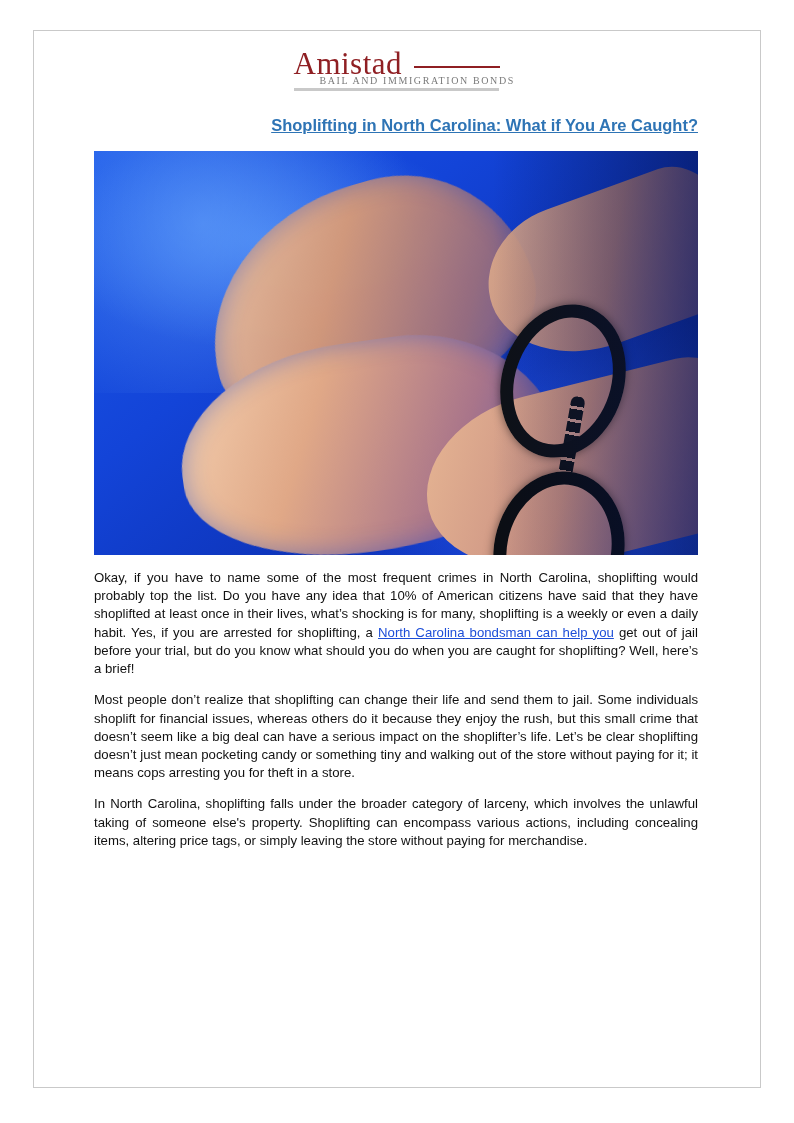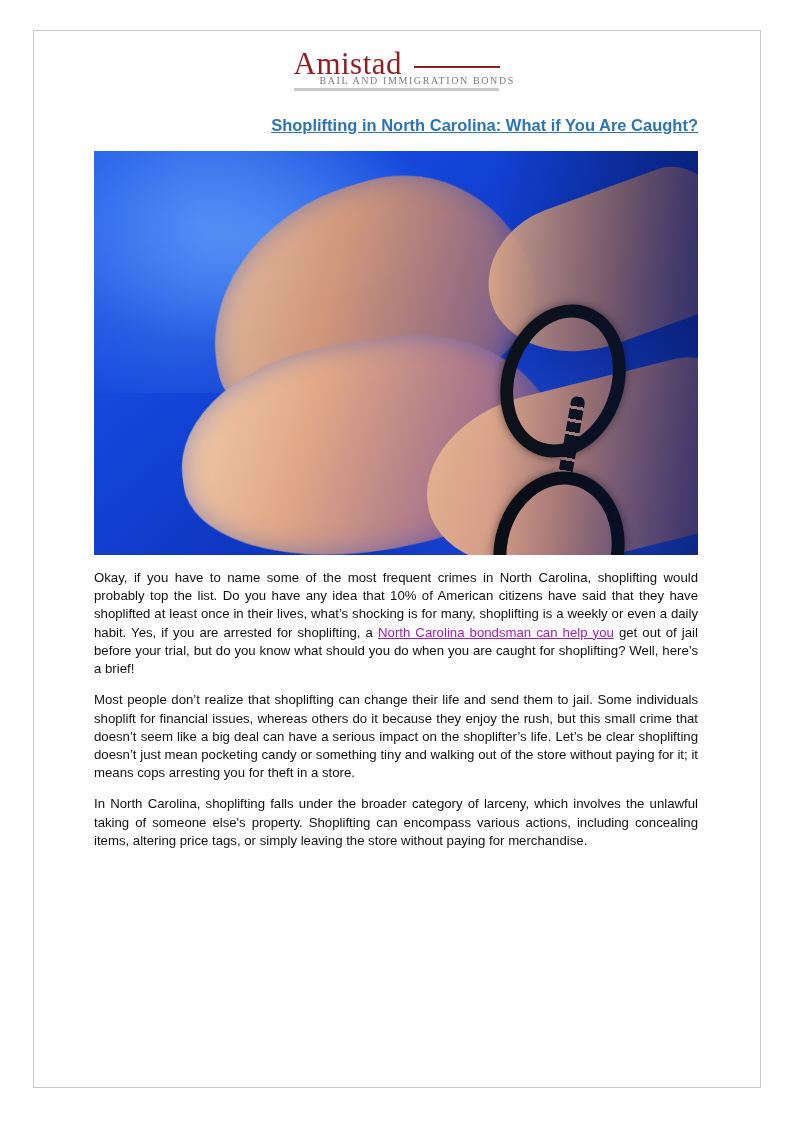--- a/index.html
+++ b/index.html
@@ -220,21 +220,21 @@
   p.body {
     font-size: 13.2px;
     line-height: 1.38;
     text-align: justify;
     margin: 0 0 13px 0;
     color: #111111;
     font-family: "Liberation Sans", sans-serif;
   }
   p.body:last-child { margin-bottom: 8px; }
   a.inline-link {
-    color: #a21caf;
+    color: #1d4ed8;
     text-decoration: underline;
   }
   h2.section {
     font-size: 13.2px;
     color: #2e74b5;
     font-weight: normal;
     margin: 4px 0 1px 0;
     font-family: "Liberation Sans", sans-serif;
   }
 </style>

